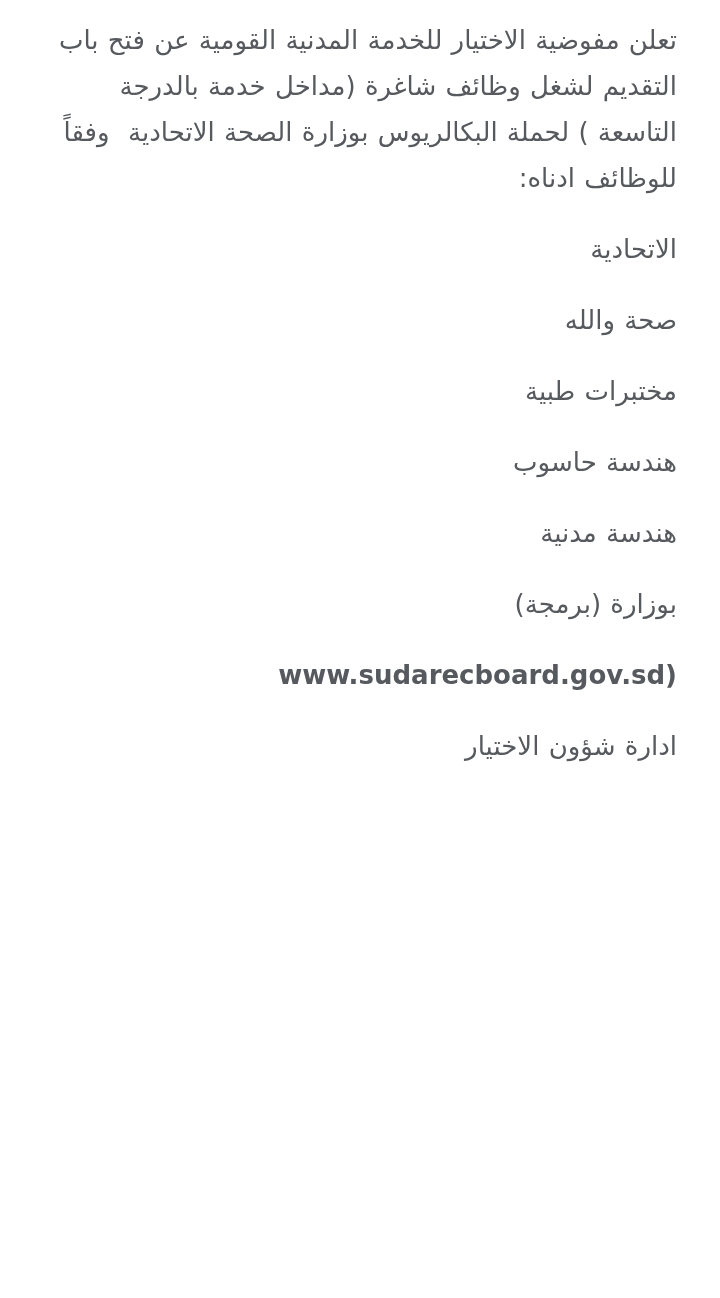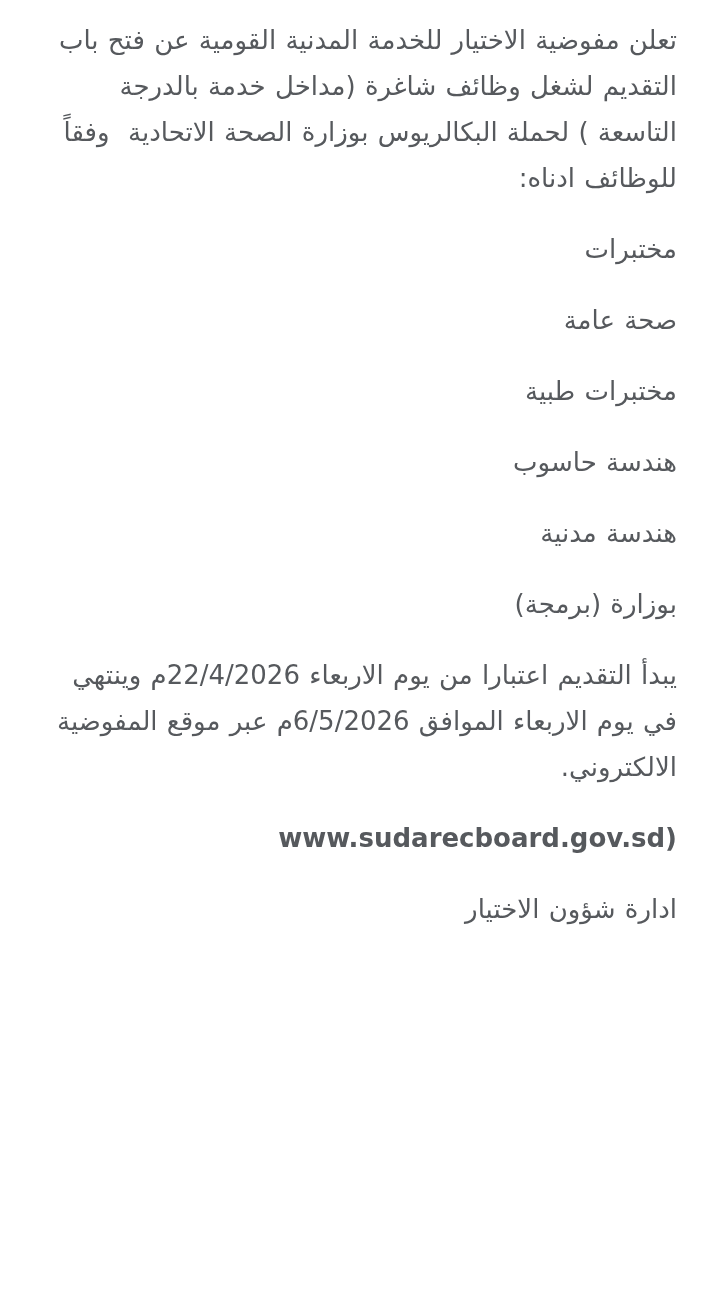--- a/index.html
+++ b/index.html
@@ -38,35 +38,34 @@
     font-weight: bold;
   }
 </style>
 </head>
 <body>
 
 <div class="page">
 
   <p class="para">تعلن مفوضية الاختيار للخدمة المدنية القومية عن فتح باب التقديم لشغل وظائف شاغرة (مداخل خدمة بالدرجة التاسعة ) لحملة البكالريوس بوزارة الصحة الاتحادية  وفقاً للوظائف ادناه:</p>
 
-  <p class="para">مختبرات</p>
+  <p class="para">الاتحادية</p>
 
-  <p class="para">صحة عامة</p>
+  <p class="para">صحة والله</p>
 
 
   <p class="para">مختبرات طبية</p>
 
   <p class="para">هندسة حاسوب</p>
 
   <p class="para">هندسة مدنية</p>
 
 
   <p class="para">بوزارة (برمجة)</p>
 
 
-  <p class="para">يبدأ التقديم اعتبارا من يوم الاربعاء 22/4/2026م وينتهي في يوم الاربعاء الموافق 6/5/2026م عبر موقع المفوضية الالكتروني.</p>
 
   <p class="para url">(www.sudarecboard.gov.sd</p>
 
 
   <p class="para">ادارة شؤون الاختيار</p>
 
 </div>
 
 </body></html>

